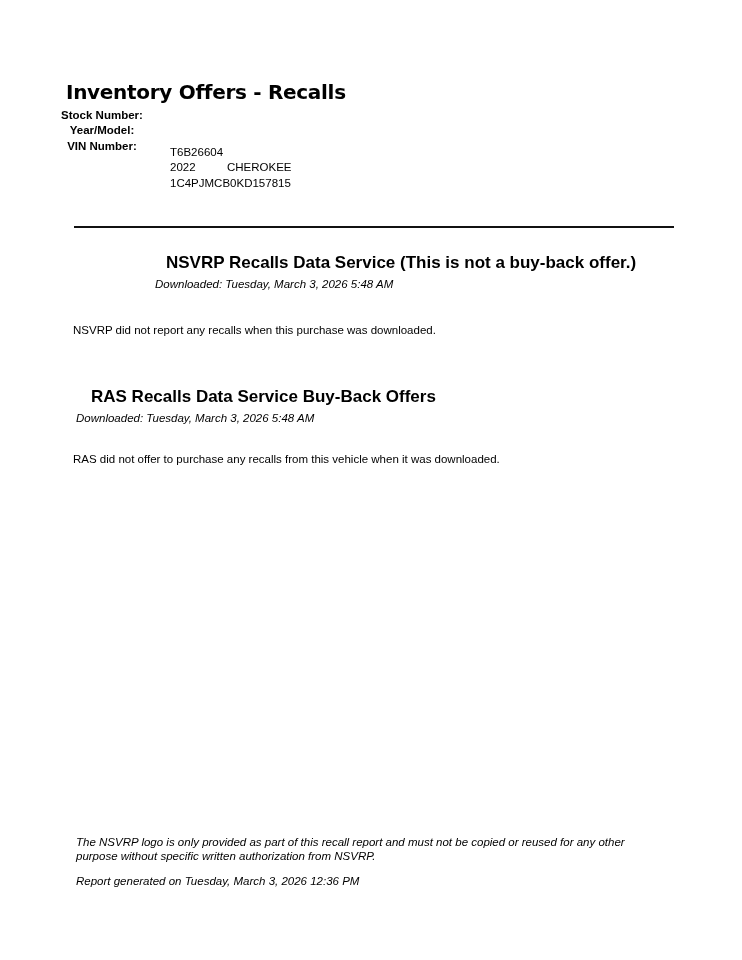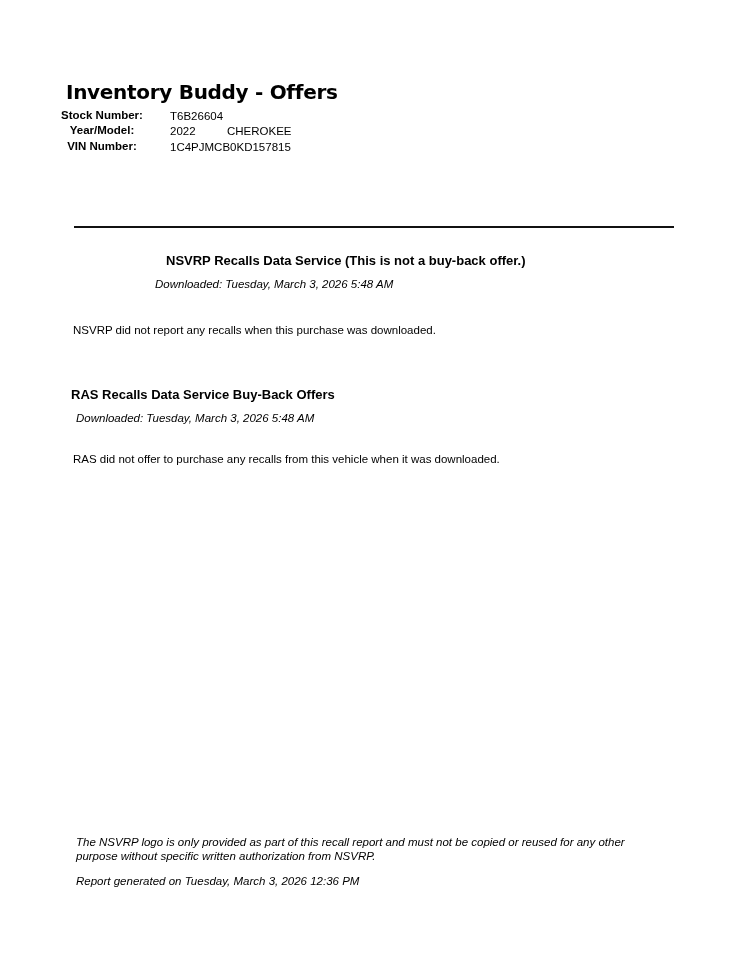--- a/index.html
+++ b/index.html
@@ -1,46 +1,46 @@
 <!DOCTYPE html>
 <html><head>
 <meta charset="utf-8">
 <style>
   html, body { margin: 0; padding: 0; background: #ffffff; }
   body { width: 742px; height: 960px; position: relative; overflow: hidden; color: #000; font-family: "Liberation Sans", sans-serif; }
   .abs { position: absolute; white-space: nowrap; }
   .title { left: 66px; top: 80px; font-family: "DejaVu Sans", sans-serif; font-weight: bold; font-size: 20px; letter-spacing: -0.3px; }
   .lbl { font-weight: bold; font-size: 11.5px; text-align: center; width: 120px; left: 42px; }
-  .val { font-size: 11.5px; left: 170px; }
+  .val { font-size: 11.5px; left: 170px; margin-top: 36px; }
   .model { left: 227px; }
   .rule { left: 74px; top: 226px; width: 600px; height: 2px; background: #111; }
-  .h2 { font-weight: bold; font-size: 13px; padding-left: 11px; }
+  .h2 { font-weight: bold; font-size: 17px; padding-left: 11px; }
   .ital { font-style: italic; font-size: 11.5px; }
   .body { font-size: 11.5px; }
 </style>
 </head>
 <body>
 
-<div class="abs title">Inventory Buddy - Offers</div>
+<div class="abs title">Inventory Offers - Recalls</div>
 
 <div class="abs lbl" style="top:109px;">Stock Number:</div>
 <div class="abs val" style="top:110px;">T6B26604</div>
 
 <div class="abs lbl" style="top:124px;">Year/Model:</div>
 <div class="abs val" style="top:125px;">2022</div>
 <div class="abs val model" style="top:125px;">CHEROKEE</div>
 
 <div class="abs lbl" style="top:140px;">VIN Number:</div>
 <div class="abs val" style="top:141px;">1C4PJMCB0KD157815</div>
 
 <div class="abs rule"></div>
 
 <div class="abs h2" style="left:155px; top:253px;">NSVRP Recalls Data Service (This is not a buy-back offer.)</div>
 <div class="abs ital" style="left:155px; top:278px;">Downloaded: Tuesday, March 3, 2026 5:48 AM</div>
 <div class="abs body" style="left:73px; top:324px;">NSVRP did not report any recalls when this purchase was downloaded.</div>
 
-<div class="abs h2" style="left:60px; top:387px;">RAS Recalls Data Service Buy-Back Offers</div>
+<div class="abs h2" style="left:80px; top:387px;">RAS Recalls Data Service Buy-Back Offers</div>
 <div class="abs ital" style="left:76px; top:412px;">Downloaded: Tuesday, March 3, 2026 5:48 AM</div>
 <div class="abs body" style="left:73px; top:453px;">RAS did not offer to purchase any recalls from this vehicle when it was downloaded.</div>
 
 <div class="abs ital" style="left:76px; top:836px;">The NSVRP logo is only provided as part of this recall report and must not be copied or reused for any other</div>
 <div class="abs ital" style="left:76px; top:850px;">purpose without specific written authorization from NSVRP.</div>
 <div class="abs ital" style="left:76px; top:875px;">Report generated on Tuesday, March 3, 2026 12:36 PM</div>
 
 </body></html>

